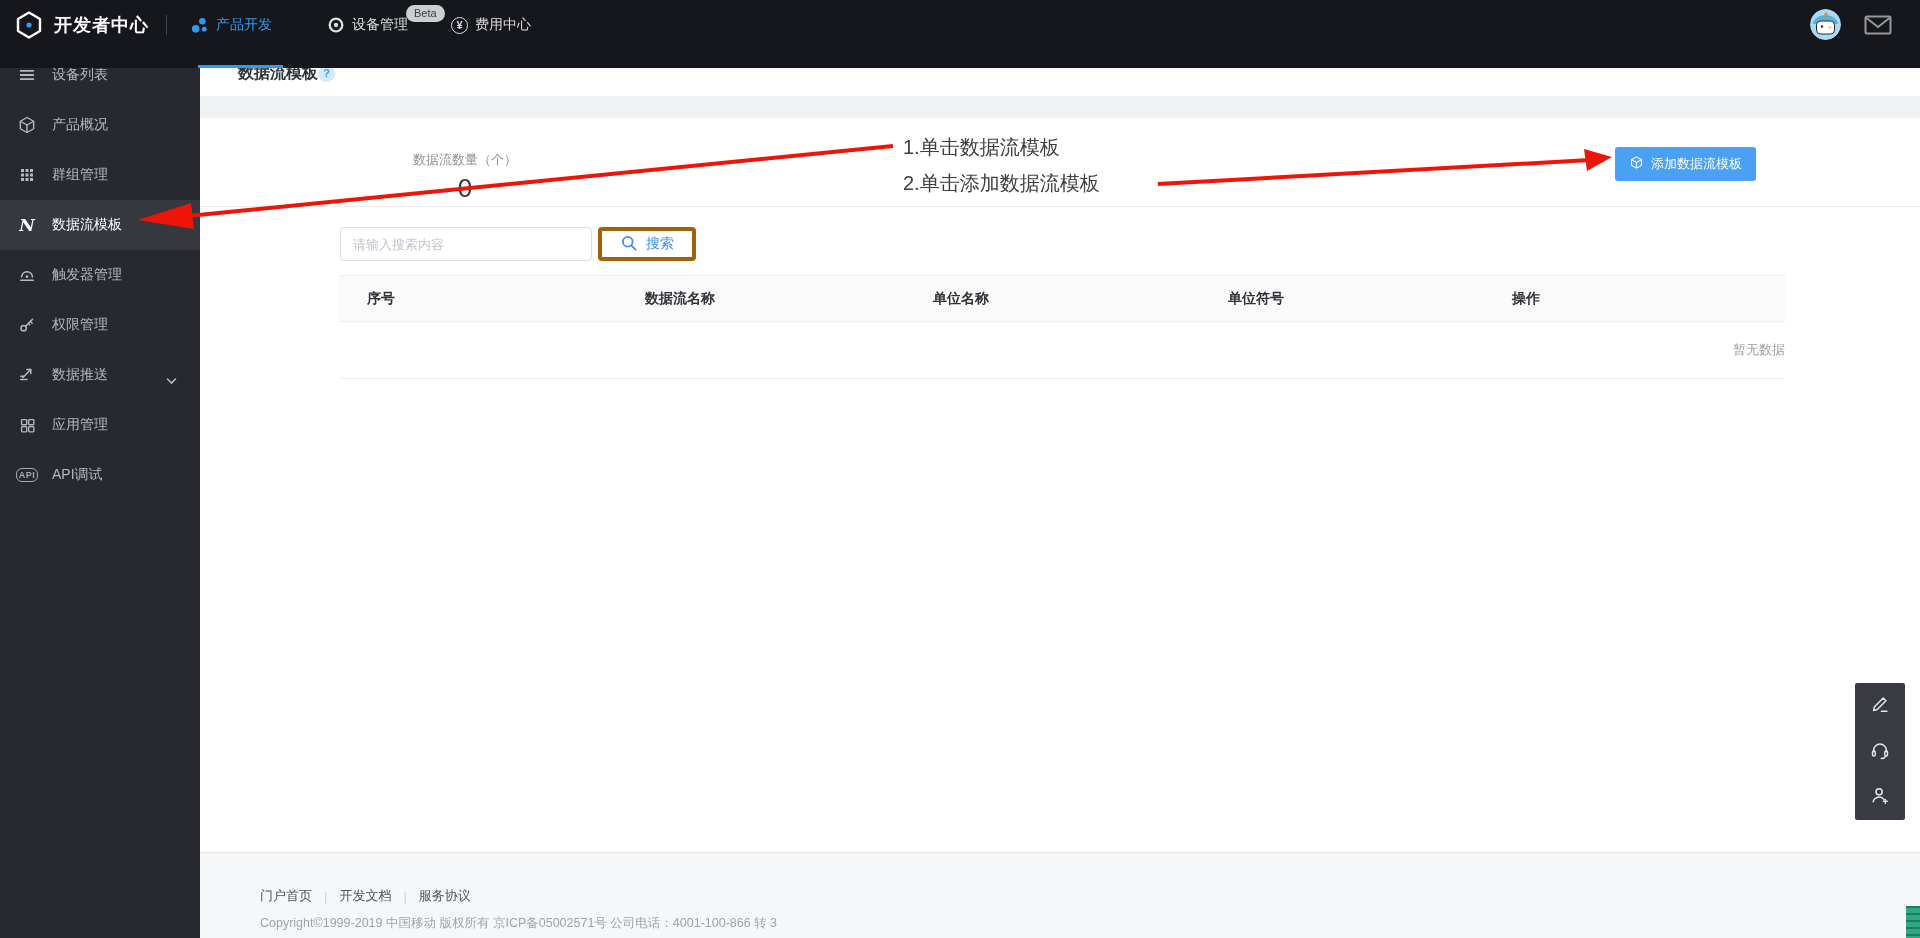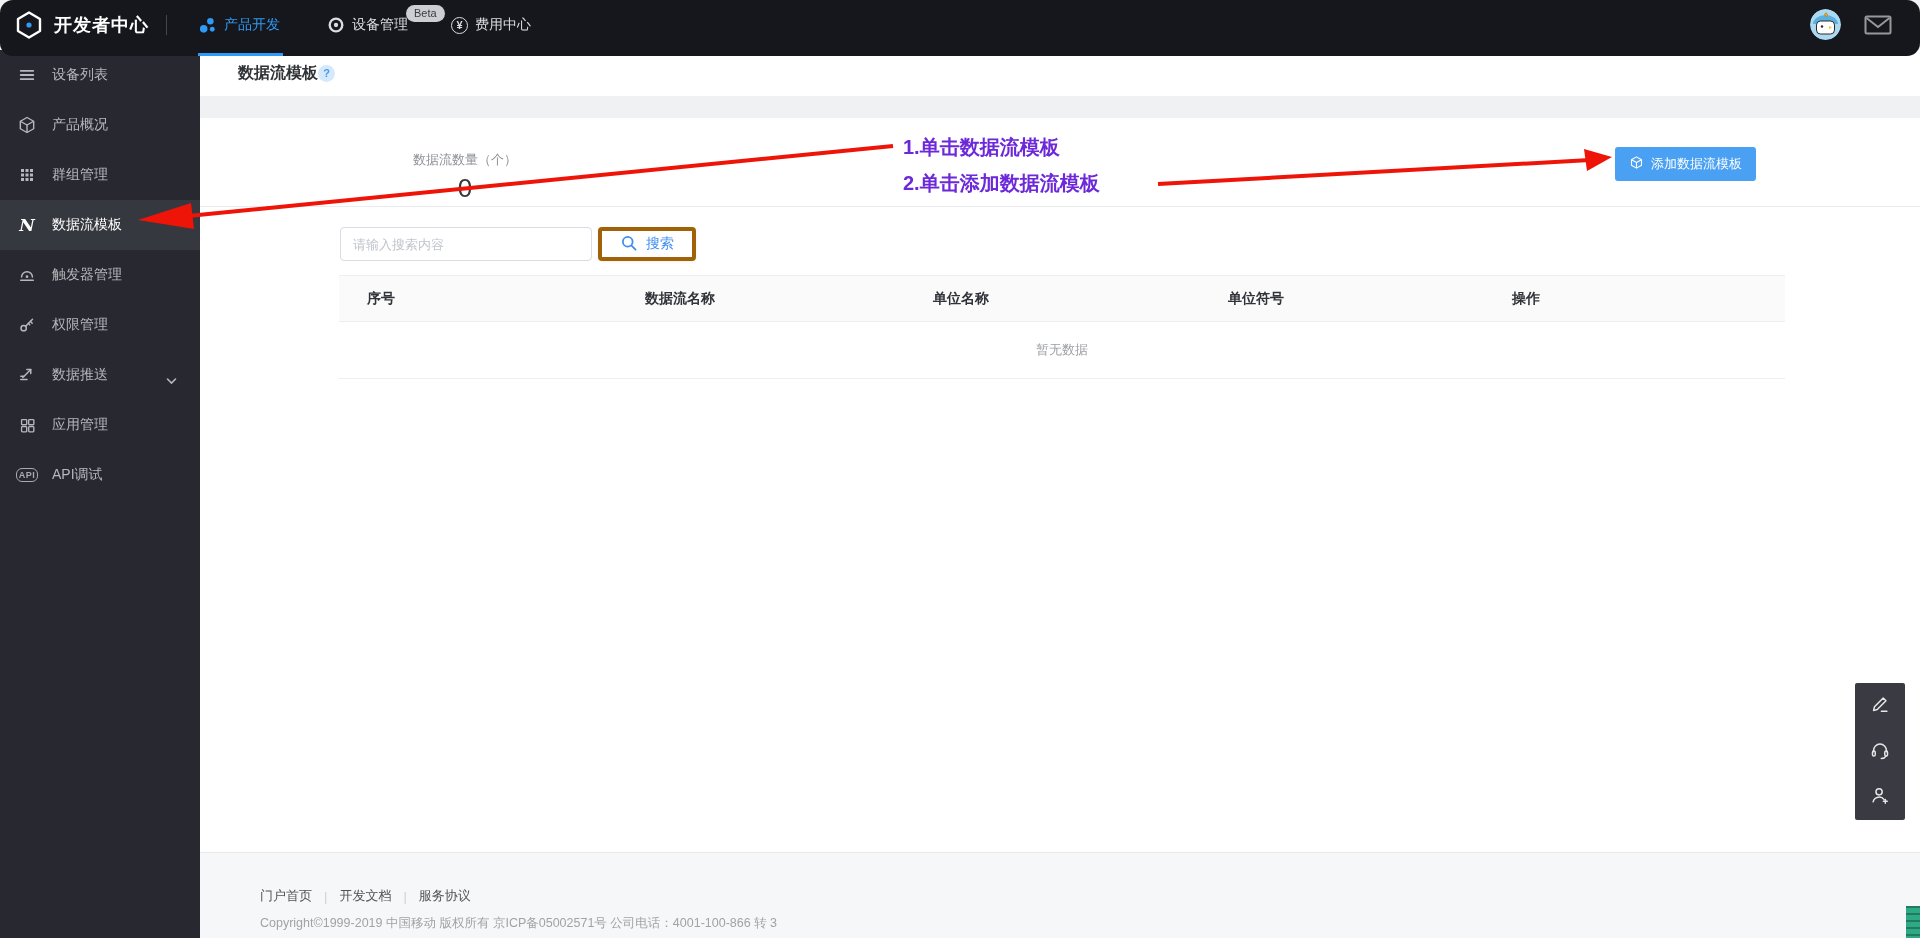--- a/index.html
+++ b/index.html
@@ -1,21 +1,21 @@
 <!DOCTYPE html>
 <html><head>
 <meta charset="utf-8">
 <style>
   * { margin:0; padding:0; box-sizing:border-box; }
   html,body { background:#dfe1e3; }
   body { font-family:"Liberation Sans","DejaVu Sans",sans-serif; }
   .screen { position:relative; width:1920px; height:938px; overflow:hidden; background:#f0f1f3; }
 
   
-  .navbar { position:absolute; left:0; top:0; width:1920px; height:56px; background:#16171c; z-index:30;border-radius:13px; }
+  .navbar { position:absolute; left:0; top:0; width:1920px; height:68px; background:#16171c; z-index:30; }
   .brand-logo { position:absolute; left:14px; top:10px; width:30px; height:30px; }
   .brand-name { position:absolute; left:54px; top:0; height:50px; line-height:50px; color:#ffffff; font-size:18px; font-weight:700; letter-spacing:1px; }
   .nav-divider { position:absolute; left:166px; top:15px; width:1px; height:20px; background:#45464c; }
   .nav-tab { position:absolute; top:0; height:50px; display:flex; align-items:center; gap:7px; font-size:14px; color:#dcdde0; cursor:pointer; }
   .nav-tab .t-icon { display:flex; align-items:center; }
   .nav-tab.active { color:#2f9bf4; }
   .tab-underline { position:absolute; left:198px; bottom:0; width:85px; height:3px; background:#2f9bf4; }
   .beta-badge { position:absolute; left:406px; top:5px; background:#cdced2; color:#3a3b40; font-size:11px; line-height:17px; padding:0 8px; border-radius:9px; }
   .fee-circle { display:inline-flex; width:17px; height:17px; border:1.5px solid #dcdde0; border-radius:50%; align-items:center; justify-content:center; font-size:11px; font-weight:700; color:#dcdde0; }
   .avatar { position:absolute; left:1810px; top:9px; width:31px; height:31px; border-radius:50%; overflow:hidden; cursor:pointer; }
@@ -44,57 +44,57 @@
   .stat-value { margin-top:4px; font-size:26px; color:#363a3f; }
   .add-btn { position:absolute; left:1415px; top:29px; height:34px; padding:0 14px; background:#4aa0f2; border:none; border-radius:3px; color:#ffffff; font-size:13px; display:flex; align-items:center; gap:7px; cursor:pointer; font-family:inherit; }
 
   .search-input { position:absolute; left:140px; top:109px; width:252px; height:34px; border:1px solid #d9dce3; border-radius:4px; padding:0 12px; font-size:13px; color:#000000; outline:none; font-family:inherit; }
   .search-input::placeholder { color:#c0c4cc; }
   .search-btn { position:absolute; left:398px; top:109px; width:98px; height:34px; background:#ffffff; border:4px solid #a16207; border-radius:4px; box-shadow:0 1px 3px rgba(0,0,0,.06); color:#3f8ef2; font-size:14px; display:flex; align-items:center; justify-content:center; gap:8px; cursor:pointer; font-family:inherit; }
 
   .ds-table { position:absolute; left:139px; top:157px; width:1446px; border-collapse:collapse; table-layout:fixed; }
   .ds-table th { height:46px; background:#fafafa; border-top:1px solid #ebeef2; border-bottom:1px solid #ebeef2; font-size:14px; font-weight:700; color:#303338; text-align:left; }
   .ds-table th.first { padding-left:28px; }
-  .ds-table td.empty-cell { height:57px; border-bottom:1px solid #ebeef2; text-align:center; font-size:13px; color:#9b9ea3; }
+  .ds-table td.empty-cell { height:57px; border-bottom:1px solid #ebeef2; text-align:right; font-size:13px; color:#9b9ea3; }
 
   
   .footer { position:absolute; left:200px; top:852px; width:1720px; height:86px; background:#f6f7f8; border-top:1px solid #e9e9eb; }
   .footer-links { position:absolute; left:60px; top:34px; font-size:13px; color:#505357; display:flex; align-items:center; }
   .footer-links .flink { cursor:pointer; }
   .footer-links .fsep { color:#d0d0d3; padding:0 12px; }
   .copyright { position:absolute; left:60px; top:62px; font-size:12.5px; color:#a0a3a7; }
 
   
   .float-panel { position:absolute; left:1855px; top:683px; width:50px; height:137px; background:#3a3b42; border-radius:2px; z-index:25; display:flex; flex-direction:column; }
   .float-btn { flex:1; display:flex; align-items:center; justify-content:center; cursor:pointer; }
 
   .screen-artifact { position:absolute; left:1906px; top:906px; width:14px; height:32px; background:repeating-linear-gradient(180deg,#227a60 0 2px,#2da984 2px 7px); z-index:40; }
 
   
   .anno-layer { position:absolute; left:0; top:0; width:1920px; height:938px; pointer-events:none; z-index:60; }
-  .anno-text { position:absolute; font-size:20px; color:#6d28d9; white-space:nowrap;font-weight:bold; }
+  .anno-text { position:absolute; font-size:20px; color:#404040; white-space:nowrap; }
   .anno-1 { left:903px; top:134px; }
   .anno-2 { left:903px; top:170px;text-align:right; }
 </style>
 </head>
 <body>
 
 <div class="screen">
 
   <div class="navbar">
     <span class="brand-logo">
       <svg width="30" height="30" viewBox="0 0 30 30">
         <polygon points="15,2.5 26,9 26,21 15,27.5 4,21 4,9" fill="none" stroke="#ffffff" stroke-width="2.4" stroke-linejoin="round"></polygon>
         <circle cx="15" cy="15" r="2.6" fill="#2f9bf4"></circle>
       </svg>
     </span>
     <span class="brand-name">开发者中心</span>
     <span class="nav-divider"></span>
 
-    <div class="nav-tab active" style="left:198px;">
+    <div class="nav-tab active" style="left:190px;">
       <span class="t-icon">
         <svg width="19" height="19" viewBox="0 0 20 20">
           <circle cx="6" cy="13.5" r="4" fill="#2f9bf4"></circle>
           <circle cx="13" cy="5.5" r="3.4" fill="#2f9bf4"></circle>
           <circle cx="15" cy="14" r="2.6" fill="#2f9bf4"></circle>
         </svg>
       </span>
       <span>产品开发</span>
     </div>
     <span class="tab-underline"></span>

